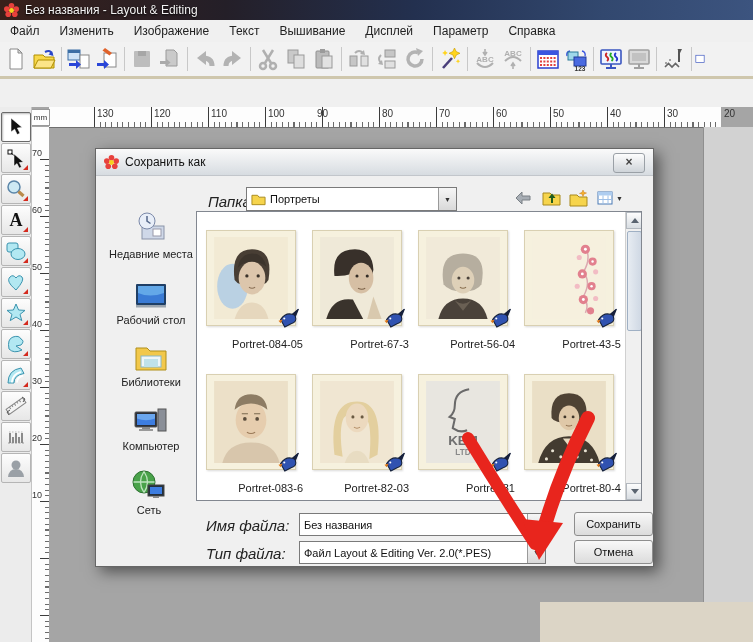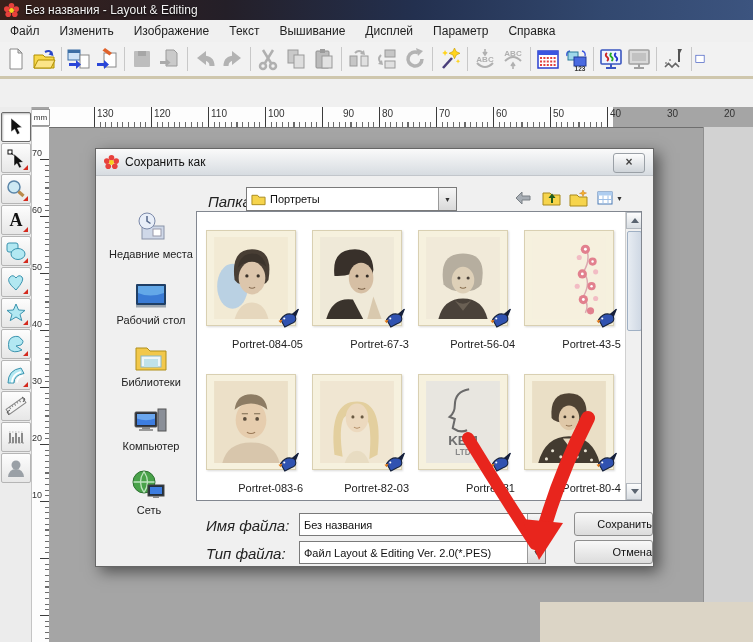--- a/index.html
+++ b/index.html
@@ -17,21 +17,21 @@
     border-bottom:1px solid #dcdcdc;display:flex;align-items:center;}
   .mitem{padding:4px 10px;height:22px;line-height:22px;color:#222;cursor:default;}
   
   #toolbar{left:0;top:42px;width:753px;height:34px;background:#f2f2f2;
     display:flex;align-items:center;padding-left:2px;box-sizing:border-box;}
   .tbtn{width:28px;height:28px;display:flex;align-items:center;justify-content:center;flex:0 0 auto;}
   .tsep{width:1px;height:24px;background:#c8c8c8;margin:0 3px;flex:0 0 auto;}
   #tanline{left:0;top:76px;width:753px;height:3px;background:#cfc7ad;}
   #band{left:0;top:79px;width:753px;height:28px;background:#f0f0f0;}
   
-  #hruler{left:49px;top:107px;width:564px;height:20px;background:#fdfdfd;
+  #hruler{left:49px;top:107px;width:672px;height:20px;background:#fdfdfd;
     border-bottom:1px solid #9a9a9a;
     background-image:
       repeating-linear-gradient(90deg,#3c3c3c 0 1px,transparent 1px 57px),
       repeating-linear-gradient(90deg,#6b6b6b 0 1px,transparent 1px 5.7px);
     background-size:100% 100%,100% 5px;
     background-position:45px 0,45px 15px;
     background-repeat:no-repeat;}
   .hlab{position:absolute;top:1px;font-size:10px;color:#333;}
   #mmbox{left:31px;top:109px;width:17px;height:15px;background:#fff;border:1px solid #9a9a9a;
     font-size:8px;text-align:center;line-height:15px;color:#333;}
@@ -84,21 +84,21 @@
   
   #sbar{position:absolute;left:428px;top:0;width:17px;height:288px;background:#f0f0f0;border-left:1px solid #d0d0d0;}
   .sbtn{position:absolute;left:0;width:17px;height:17px;background:linear-gradient(#fdfdfd,#d8dde2);
     border:1px solid #b2b8bf;box-sizing:border-box;display:flex;align-items:center;justify-content:center;}
   .tri-up{width:0;height:0;border-left:4px solid transparent;border-right:4px solid transparent;border-bottom:5px solid #5a6470;}
   .tri-dn{width:0;height:0;border-left:4px solid transparent;border-right:4px solid transparent;border-top:5px solid #5a6470;}
   #sthumb{position:absolute;left:1px;top:19px;width:15px;height:100px;background:linear-gradient(90deg,#e7ecf2,#cfd8e4);
     border:1px solid #9fb0c4;border-radius:2px;box-sizing:border-box;}
   .btn{position:absolute;width:77px;height:22px;background:linear-gradient(#f8f8f8,#dcdcdc);
     border:1px solid #8e8e8e;border-radius:3px;font-size:11px;color:#111;
-    display:flex;align-items:center;justify-content:flex-end;}
+    display:flex;align-items:center;justify-content:center;}
   #arrow-overlay{left:425px;top:392px;width:235px;height:195px;z-index:20;pointer-events:none;}
 </style>
 </head>
 <body>
 
 <div id="root">
 
   <div id="titlebar" class="abs">
     <svg width="15" height="15" style="margin-left:4px" viewBox="0 0 16 16">
       <g fill="#e8413c">
@@ -300,21 +300,21 @@
   </div>
 
   <div id="tanline" class="abs"></div>
   <div id="band" class="abs"></div>
 
   <div id="hruler" class="abs">
     <span class="hlab" style="left:48px">130</span>
     <span class="hlab" style="left:105px">120</span>
     <span class="hlab" style="left:162px">110</span>
     <span class="hlab" style="left:219px">100</span>
-    <span class="hlab" style="left:294px">90</span>
+    <span class="hlab" style="left:268px">90</span>
     <span class="hlab" style="left:333px">80</span>
     <span class="hlab" style="left:390px">70</span>
     <span class="hlab" style="left:447px">60</span>
     <span class="hlab" style="left:504px">50</span>
     <span class="hlab" style="left:561px">40</span>
     <span class="hlab" style="left:618px">30</span>
     <span class="hlab" style="left:675px">20</span>
   </div>
   <div id="mmbox" class="abs">mm</div>
   <div id="vruler" class="abs">

